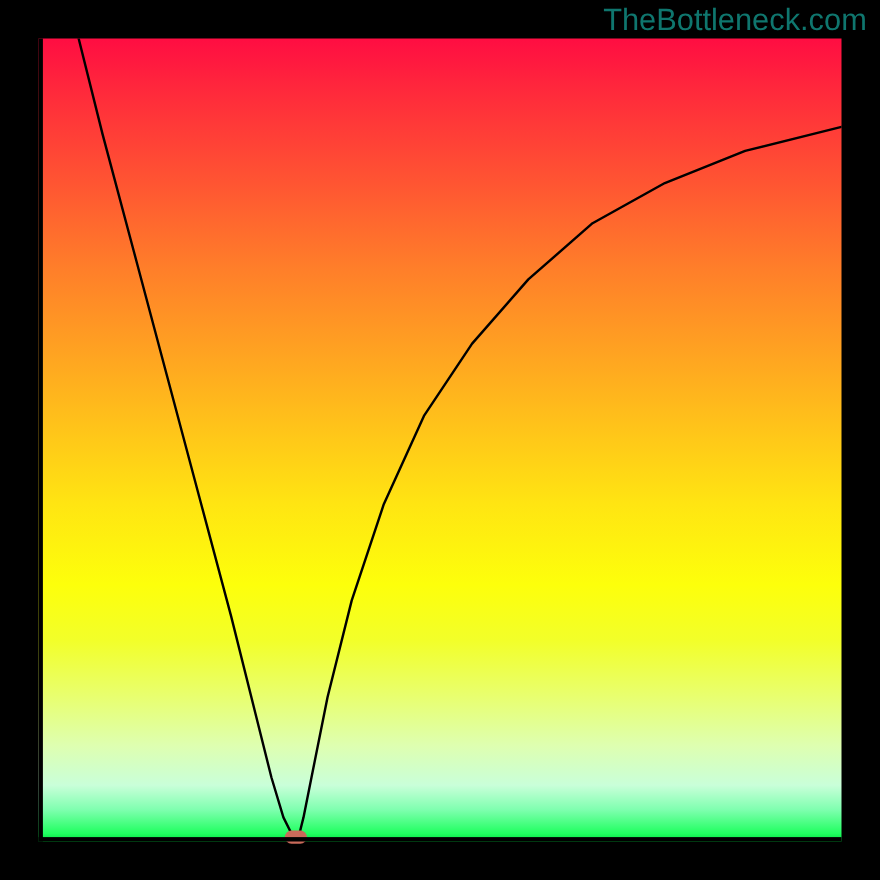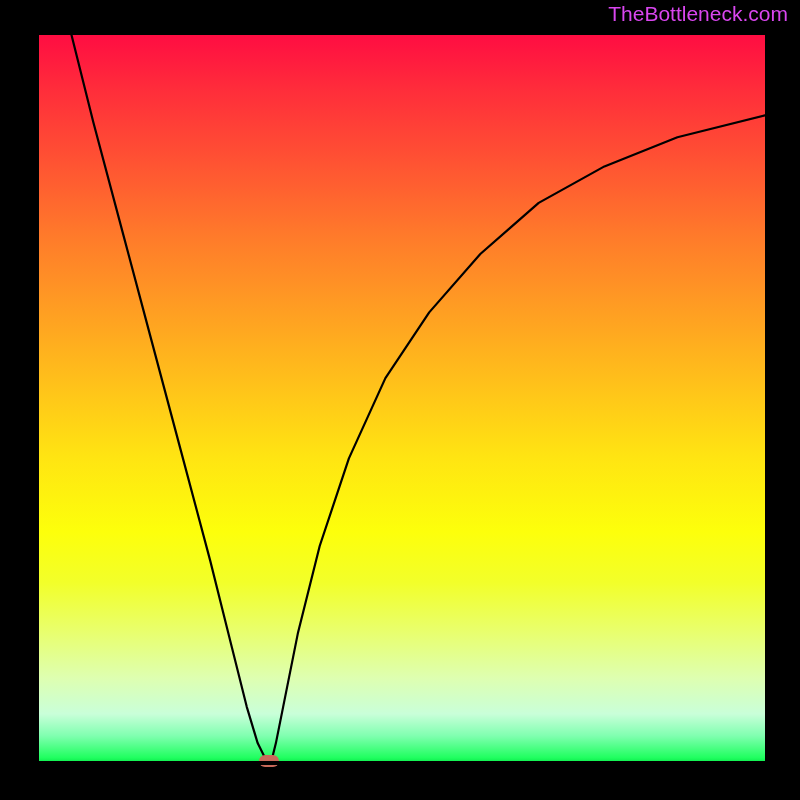--- a/index.html
+++ b/index.html
@@ -7,23 +7,23 @@
     width: 800px;
     height: 800px;
     background: #000;
     position: relative;
     overflow: hidden;
   }
   .watermark {
     position: absolute;
     top: 2px;
     right: 12px;
-    color: #d946ef;
+    color: #0f766e;
     font-family: Arial, sans-serif;
-    font-size: 21px;
+    font-size: 28px;
     font-weight: 500;
     z-index: 10;
   }
   .plot-area {
     position: absolute;
     left: 35px;
     top: 35px;
     width: 730px;
     height: 730px;
     background: linear-gradient(to bottom,

